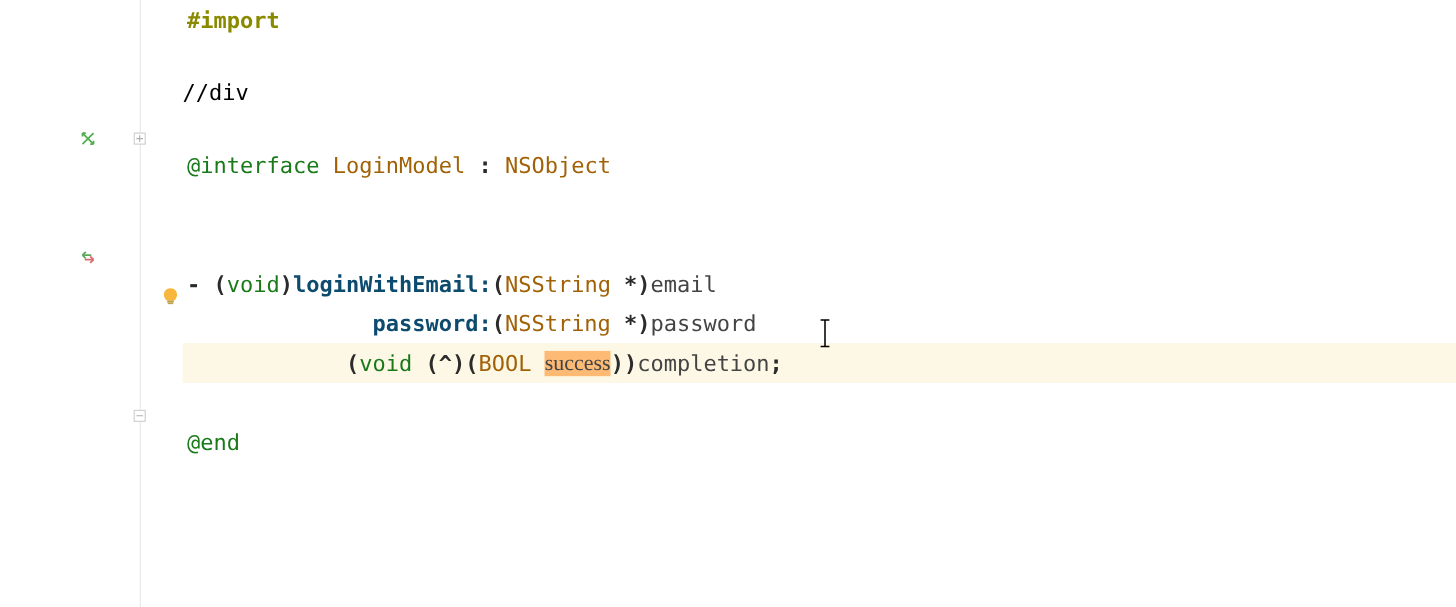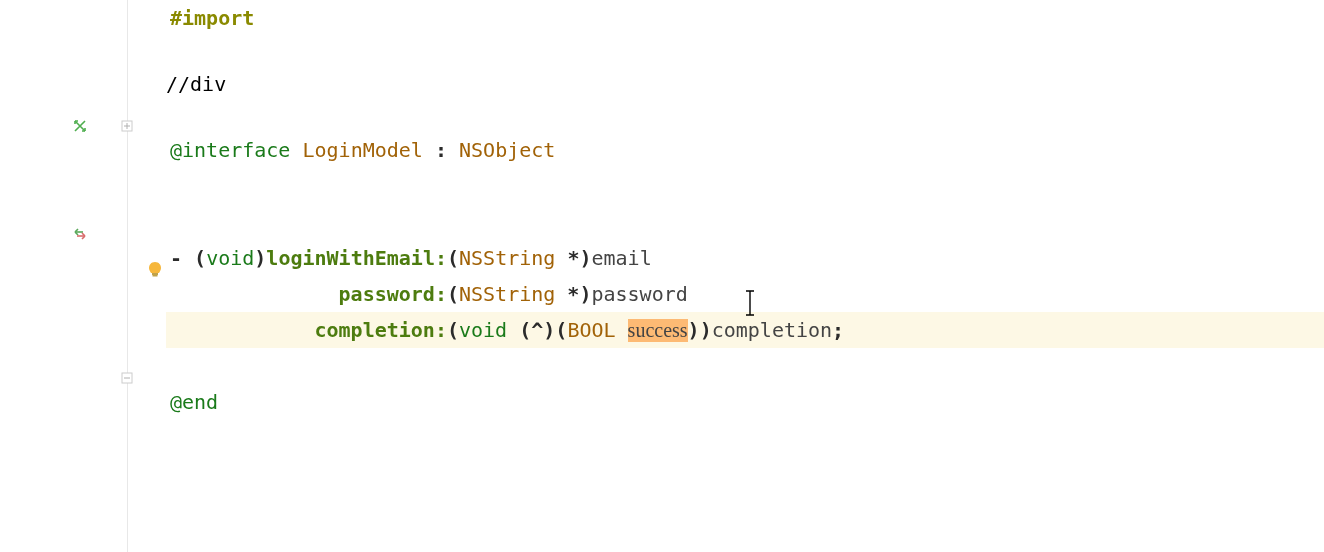--- a/index.html
+++ b/index.html
@@ -10,21 +10,21 @@
   .line { height: 36px; display: flex; align-items: center; white-space: pre; padding-left: 4px; }
   .line.highlighted { background: #fdf8e5; }
   .gutter-row { height: 36px; display: flex; align-items: center; justify-content: flex-end; padding-right: 4px; position: relative; }
   .gutter-icon { position: absolute; }
   .gutter-icon svg { display: block; }
   .fold-marker { position: absolute; right: -6px; width: 12px; height: 12px; }
   .fold-marker svg { display: block; }
   
   .kw { color: #1a7a1a; font-weight: normal; }        
   .cls { color: #a16207; }                           
-  .pln { color: #4d7c0f; font-weight: bold; }        
+  .pln { color: #0c4a6e; font-weight: bold; }        
   .param { color: #444444; }                         
   .sel { background: #fdba74; font-family: Liberation Serif, serif; }                      
   .imp { color: #8a8a00; font-weight: bold; }        
   .hdr { color: #1a7a1a; font-weight: bold; }        
   .pun { color: #2b2b2b; font-weight: bold; }
   .cursor-ibeam { position:absolute; pointer-events:none; }
 </style>
 </head>
 <body>
 
@@ -92,21 +92,21 @@
     <div class="line"><span class="kw">@interface</span><span> </span><span class="cls">LoginModel</span><span class="pun"> : </span><span class="cls">NSObject</span></div>
     
     <div class="line"></div>
     
     <div class="line"></div>
     
     <div class="line"><span class="pun">- (</span><span class="kw">void</span><span class="pun">)</span><span class="pln">loginWithEmail:</span><span class="pun">(</span><span class="cls">NSString</span><span class="pun"> *)</span><span class="param">email</span></div>
     
     <div class="line"><span>              </span><span class="pln">password:</span><span class="pun">(</span><span class="cls">NSString</span><span class="pun"> *)</span><span class="param">password</span></div>
     
-    <div class="line highlighted"><span>            </span><span class="pln">completion:</span><span class="pun">(</span><span class="kw">void</span><span class="pun"> (^)(</span><span class="cls">BOOL</span><span> </span><span class="param sel">success</span><span class="pun">))</span><span class="param">completion</span><span class="pun">;</span></div>
+    <div class="line highlighted"><span>            </span><span class="pun">(</span><span class="kw">void</span><span class="pun"> (^)(</span><span class="cls">BOOL</span><span> </span><span class="param sel">success</span><span class="pun">))</span><span class="param">completion</span><span class="pun">;</span></div>
     
     <div class="line"></div>
     
     <div class="line"><span class="kw">@end</span></div>
 
     
     <div class="cursor-ibeam" style="left:577px; top:289px;">
       <svg width="14" height="28" viewBox="0 0 14 28">
         <path d="M3 2 L11 2 M7 2 L7 26 M3 26 L11 26" stroke="#000" stroke-width="1.4" fill="none"></path>
       </svg>

